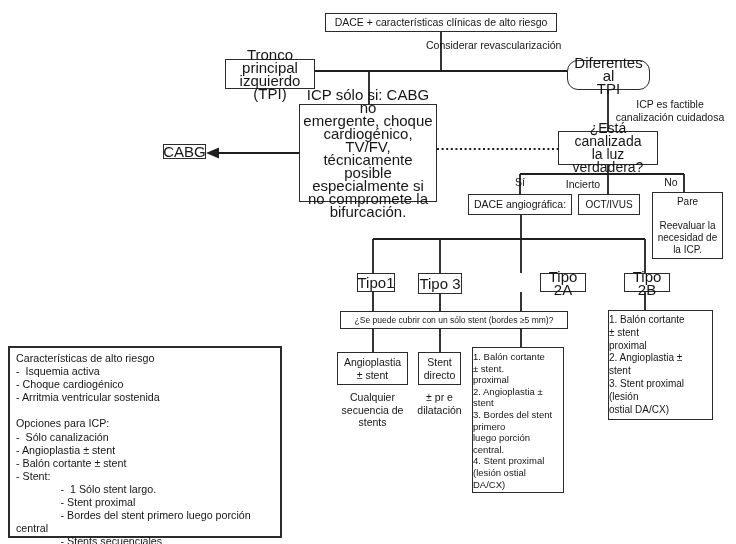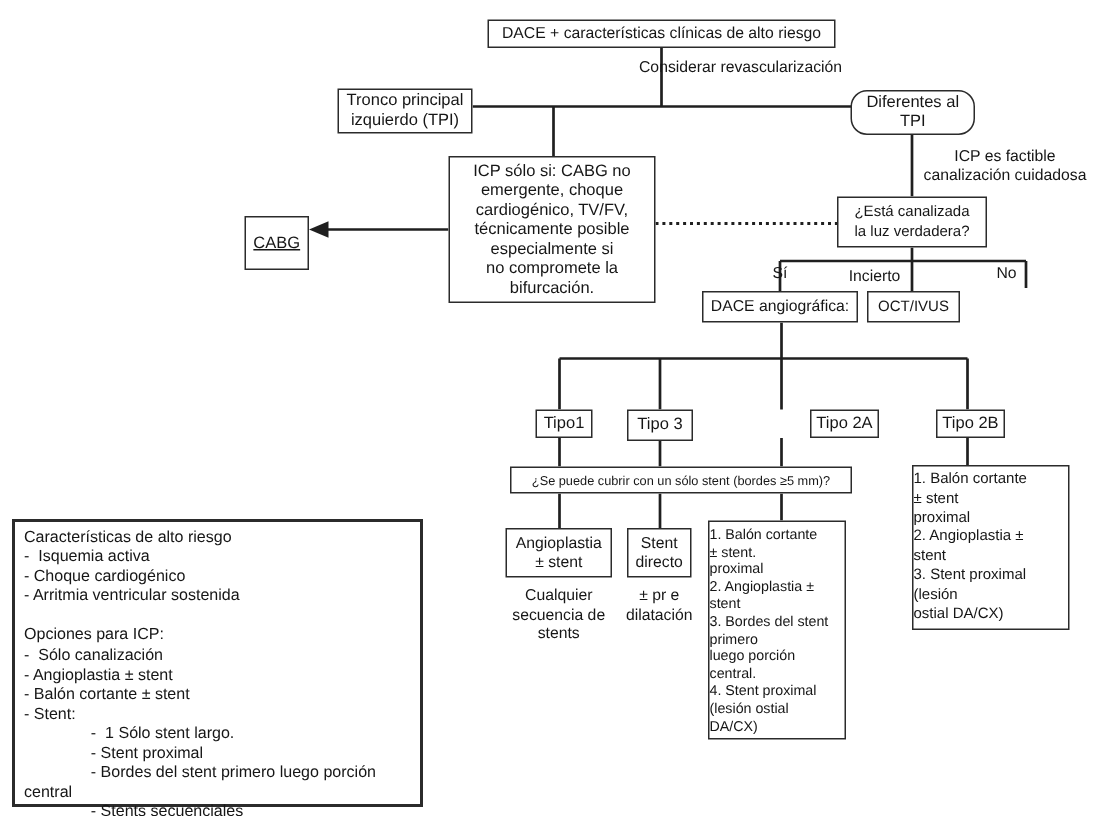--- a/index.html
+++ b/index.html
@@ -10,21 +10,21 @@
     position:relative;width:736px;height:544px;background:var(--bg);
     font-family:"Liberation Sans",sans-serif;color:var(--text);overflow:hidden;
   }
   #wires{position:absolute;left:0;top:0;width:736px;height:544px;}
   #wires path{stroke:var(--line);stroke-width:1.8;fill:none;}
   #wires path.dotted{stroke-dasharray:2 2.6;stroke-width:2;}
   #wires path.head{fill:var(--line);stroke:none;}
   .box{
     position:absolute;box-sizing:border-box;border:1.5px solid var(--border);
     background:var(--bg);display:flex;align-items:center;justify-content:center;
-    text-align:center;white-space:pre-line;font-size:11px;line-height:13px;
+    text-align:center;white-space:pre-line;font-size:15px;line-height:13px;
   }
   .nowrap{white-space:nowrap;}
   .lbl{
     position:absolute;white-space:pre-line;text-align:center;
     font-size:10.5px;line-height:12.5px;
   }
   .list{
     display:block;text-align:left;white-space:pre;padding:3px 0;
   }
   .legend{
@@ -75,36 +75,41 @@
 TPI</div>
 
   <div class="box" style="left:299px;top:104px;width:138px;height:98px;">ICP sólo si: CABG no
 emergente, choque
 cardiogénico, TV/FV,
 técnicamente posible
 especialmente si
 no compromete la
 bifurcación.</div>
 
-  <div class="box" style="left:163px;top:144px;width:43px;height:36px;text-decoration:underline;">CABG</div>
+  <div class="box" style="left:163px;top:144px;width:43px;height:15px;">CABG</div>
 
   <div class="lbl" style="left:604px;top:98px;width:132px;">ICP es factible
 canalización cuidadosa</div>
 
-  <div class="box" style="left:558px;top:131px;width:100px;height:34px;font-size:10px;line-height:13px;">¿Está canalizada
+  <div class="box" style="left:558px;top:131px;width:100px;height:34px;font-size:14px;line-height:13px;">¿Está canalizada
 la luz verdadera?</div>
 
   <div class="lbl" style="left:506px;top:176px;width:28px;">Sí</div>
   <div class="lbl" style="left:560px;top:178px;width:46px;">Incierto</div>
   <div class="lbl" style="left:658px;top:176px;width:26px;">No</div>
 
   <div class="box nowrap" style="left:468px;top:194px;width:104px;height:21px;font-size:10.5px;">DACE angiográfica:</div>
 
   <div class="box nowrap" style="left:578px;top:194px;width:62px;height:21px;font-size:10px;">OCT/IVUS</div>
 
+  <div class="box" style="left:652px;top:192px;width:71px;height:67px;font-size:10px;line-height:12px;">Pare
+
+Reevaluar la
+necesidad de
+la ICP.</div>
 
   <div class="box" style="left:357px;top:273px;width:38px;height:19px;">Tipo1</div>
   <div class="box" style="left:418px;top:273px;width:44px;height:21px;">Tipo 3</div>
   <div class="box" style="left:520px;top:273px;width:46px;height:19px;margin-left:20px;">Tipo 2A</div>
   <div class="box" style="left:624px;top:273px;width:46px;height:19px;">Tipo 2B</div>
 
   <div class="box nowrap" style="left:340px;top:311px;width:228px;height:18px;font-size:8.5px;">¿Se puede cubrir con un sólo stent (bordes ≥5 mm)?</div>
 
   <div class="box" style="left:337px;top:352px;width:71px;height:33px;font-size:10.5px;line-height:13px;">Angioplastia
 ± stent</div>

